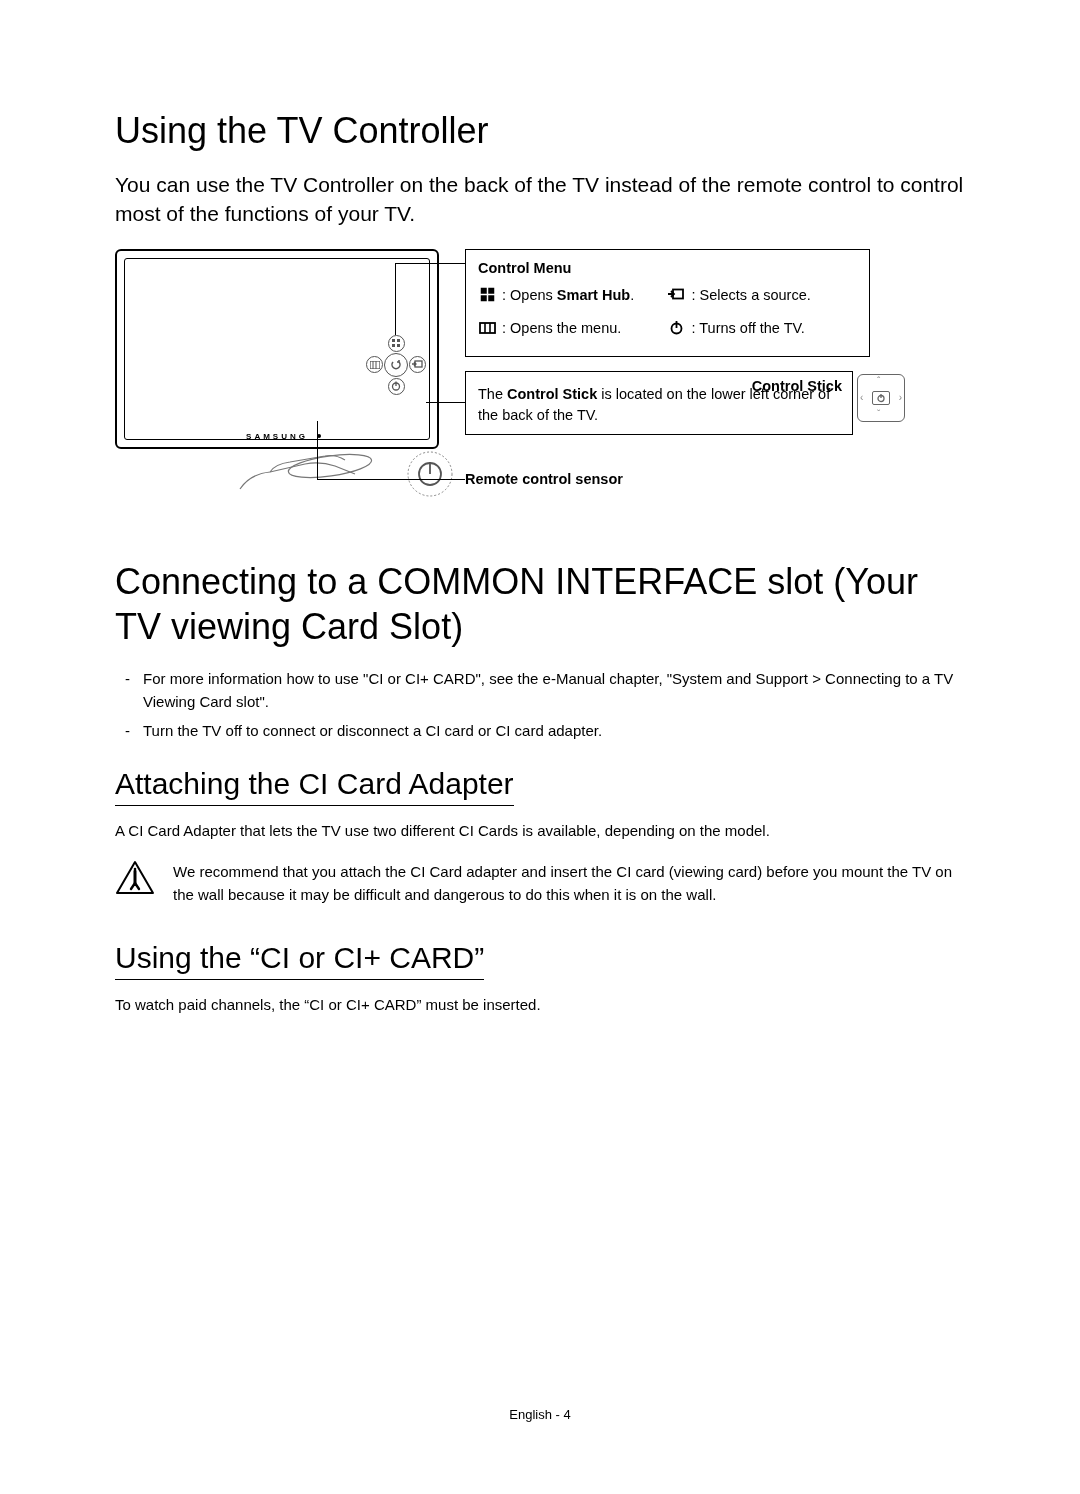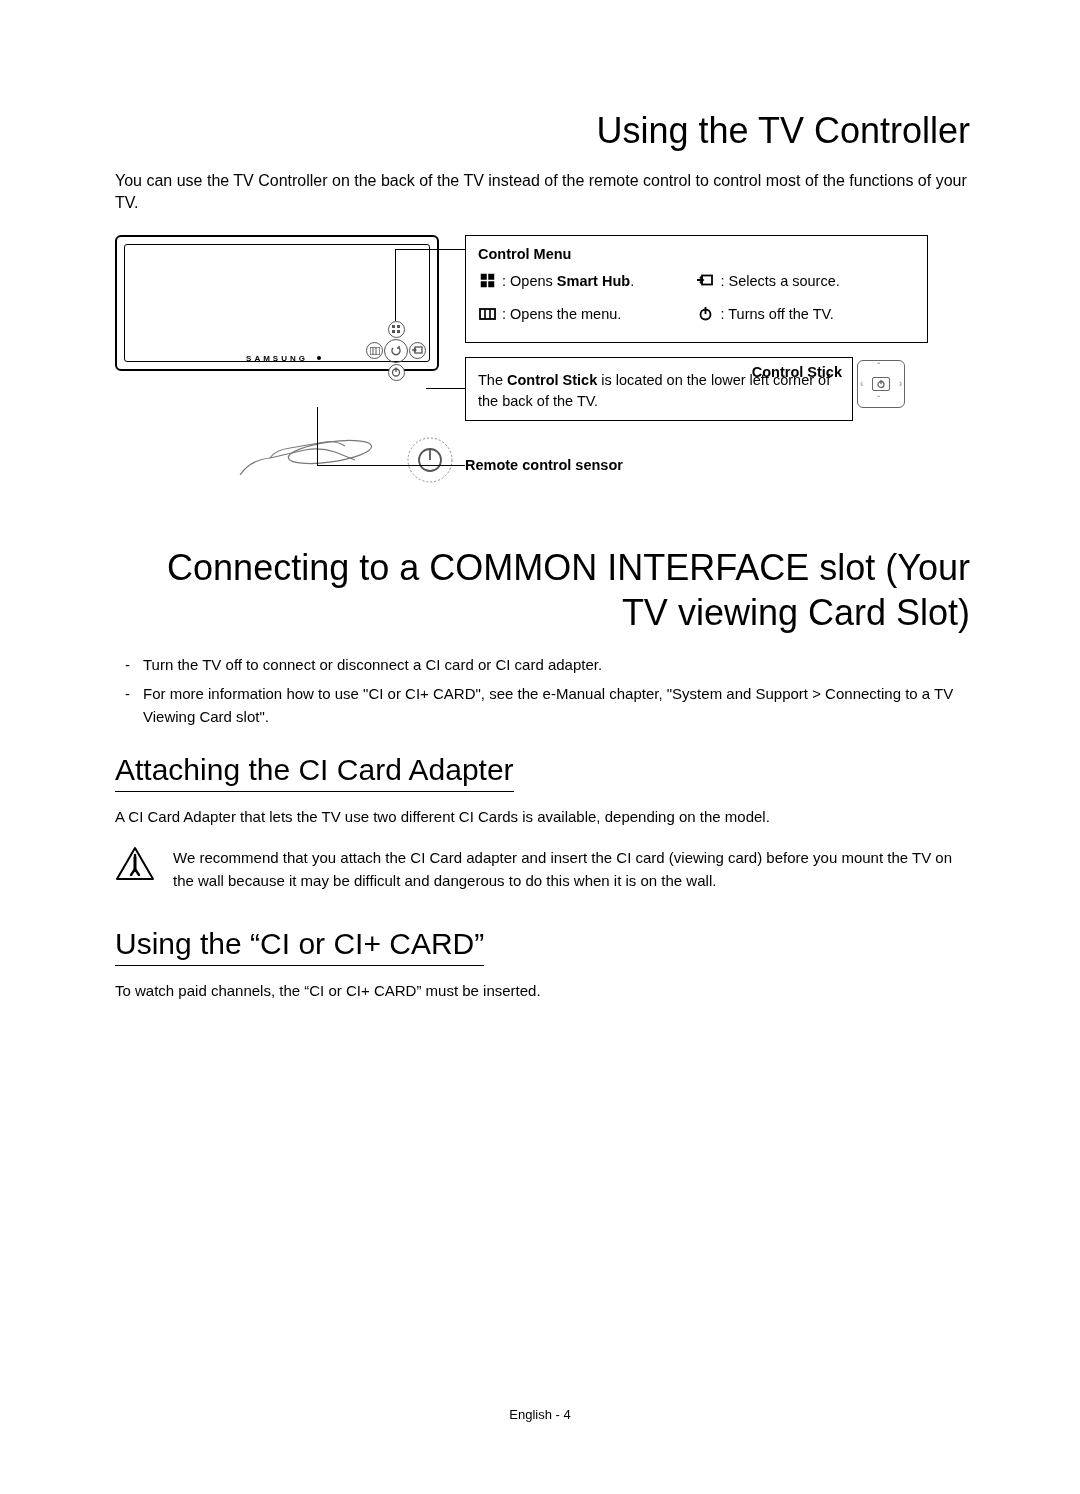--- a/index.html
+++ b/index.html
@@ -10,38 +10,37 @@
     font-family: Arial, Helvetica, sans-serif;
     color: #000;
     position: relative;
     padding: 110px 110px 0 115px;
   }
   h1 {
     font-size: 36px;
     font-weight: 400;
     margin-bottom: 18px;
     letter-spacing: 0px;
-    text-align: right;
   }
   .intro {
-    font-size: 16px;
+    font-size: 21px;
     line-height: 1.4;
     margin-bottom: 20px;
   }
   
   .diagram {
     position: relative;
     width: 100%;
     height: 260px;
     margin-bottom: 50px;
   }
   .tv-frame {
     position: absolute;
     left: 0; top: 0;
-    width: 324px; height: 136px;
+    width: 324px; height: 200px;
     border: 2px solid #000;
     border-radius: 6px;
   }
   .tv-inner {
     position: absolute;
     left: 7px; top: 7px; right: 7px; bottom: 7px;
     border: 1px solid #000;
     border-radius: 3px;
   }
   .brand {
@@ -96,21 +95,21 @@
   
   .callout {
     position: absolute;
     border: 1px solid #000;
     font-size: 14.5px;
     padding: 10px 12px 12px 12px;
     background: #fff;
   }
   .callout-menu {
     left: 350px; top: 0;
-    width: 463px; height: 108px;
+    width: 405px; height: 108px;
   }
   .callout-title {
     font-weight: bold;
     font-size: 14.5px;
     margin-bottom: 10px;
   }
   .menu-grid {
     display: grid;
     grid-template-columns: 1fr 1fr;
     row-gap: 15px;
@@ -338,22 +337,22 @@
         </svg>
     </div>
   </div>
 
   <div class="sensor-label">Remote control sensor</div>
 </div>
 
 
 <h1 class="second">Connecting to a COMMON INTERFACE slot (Your TV viewing Card Slot)</h1>
 <ul class="dashlist">
+  <li>For more information how to use "CI or CI+ CARD", see the e-Manual chapter, "System and Support &gt; Connecting to a TV Viewing Card slot".</li>
   <li>Turn the TV off to connect or disconnect a CI card or CI card adapter.</li>
-  <li>For more information how to use "CI or CI+ CARD", see the e-Manual chapter, "System and Support &gt; Connecting to a TV Viewing Card slot".</li>
 </ul>
 
 <h2>Attaching the CI Card Adapter</h2>
 <p class="para">A CI Card Adapter that lets the TV use two different CI Cards is available, depending on the model.</p>
 
 <div class="note-row">
   <div class="note-icon">
     <svg width="40" height="36" viewBox="0 0 40 36">
       <path d="M20 2 L38 33 L2 33 Z" fill="none" stroke="#000" stroke-width="2" stroke-linejoin="round"></path>
       <line x1="20" y1="11" x2="20" y2="23" stroke="#000" stroke-width="3" stroke-linecap="round"></line>

